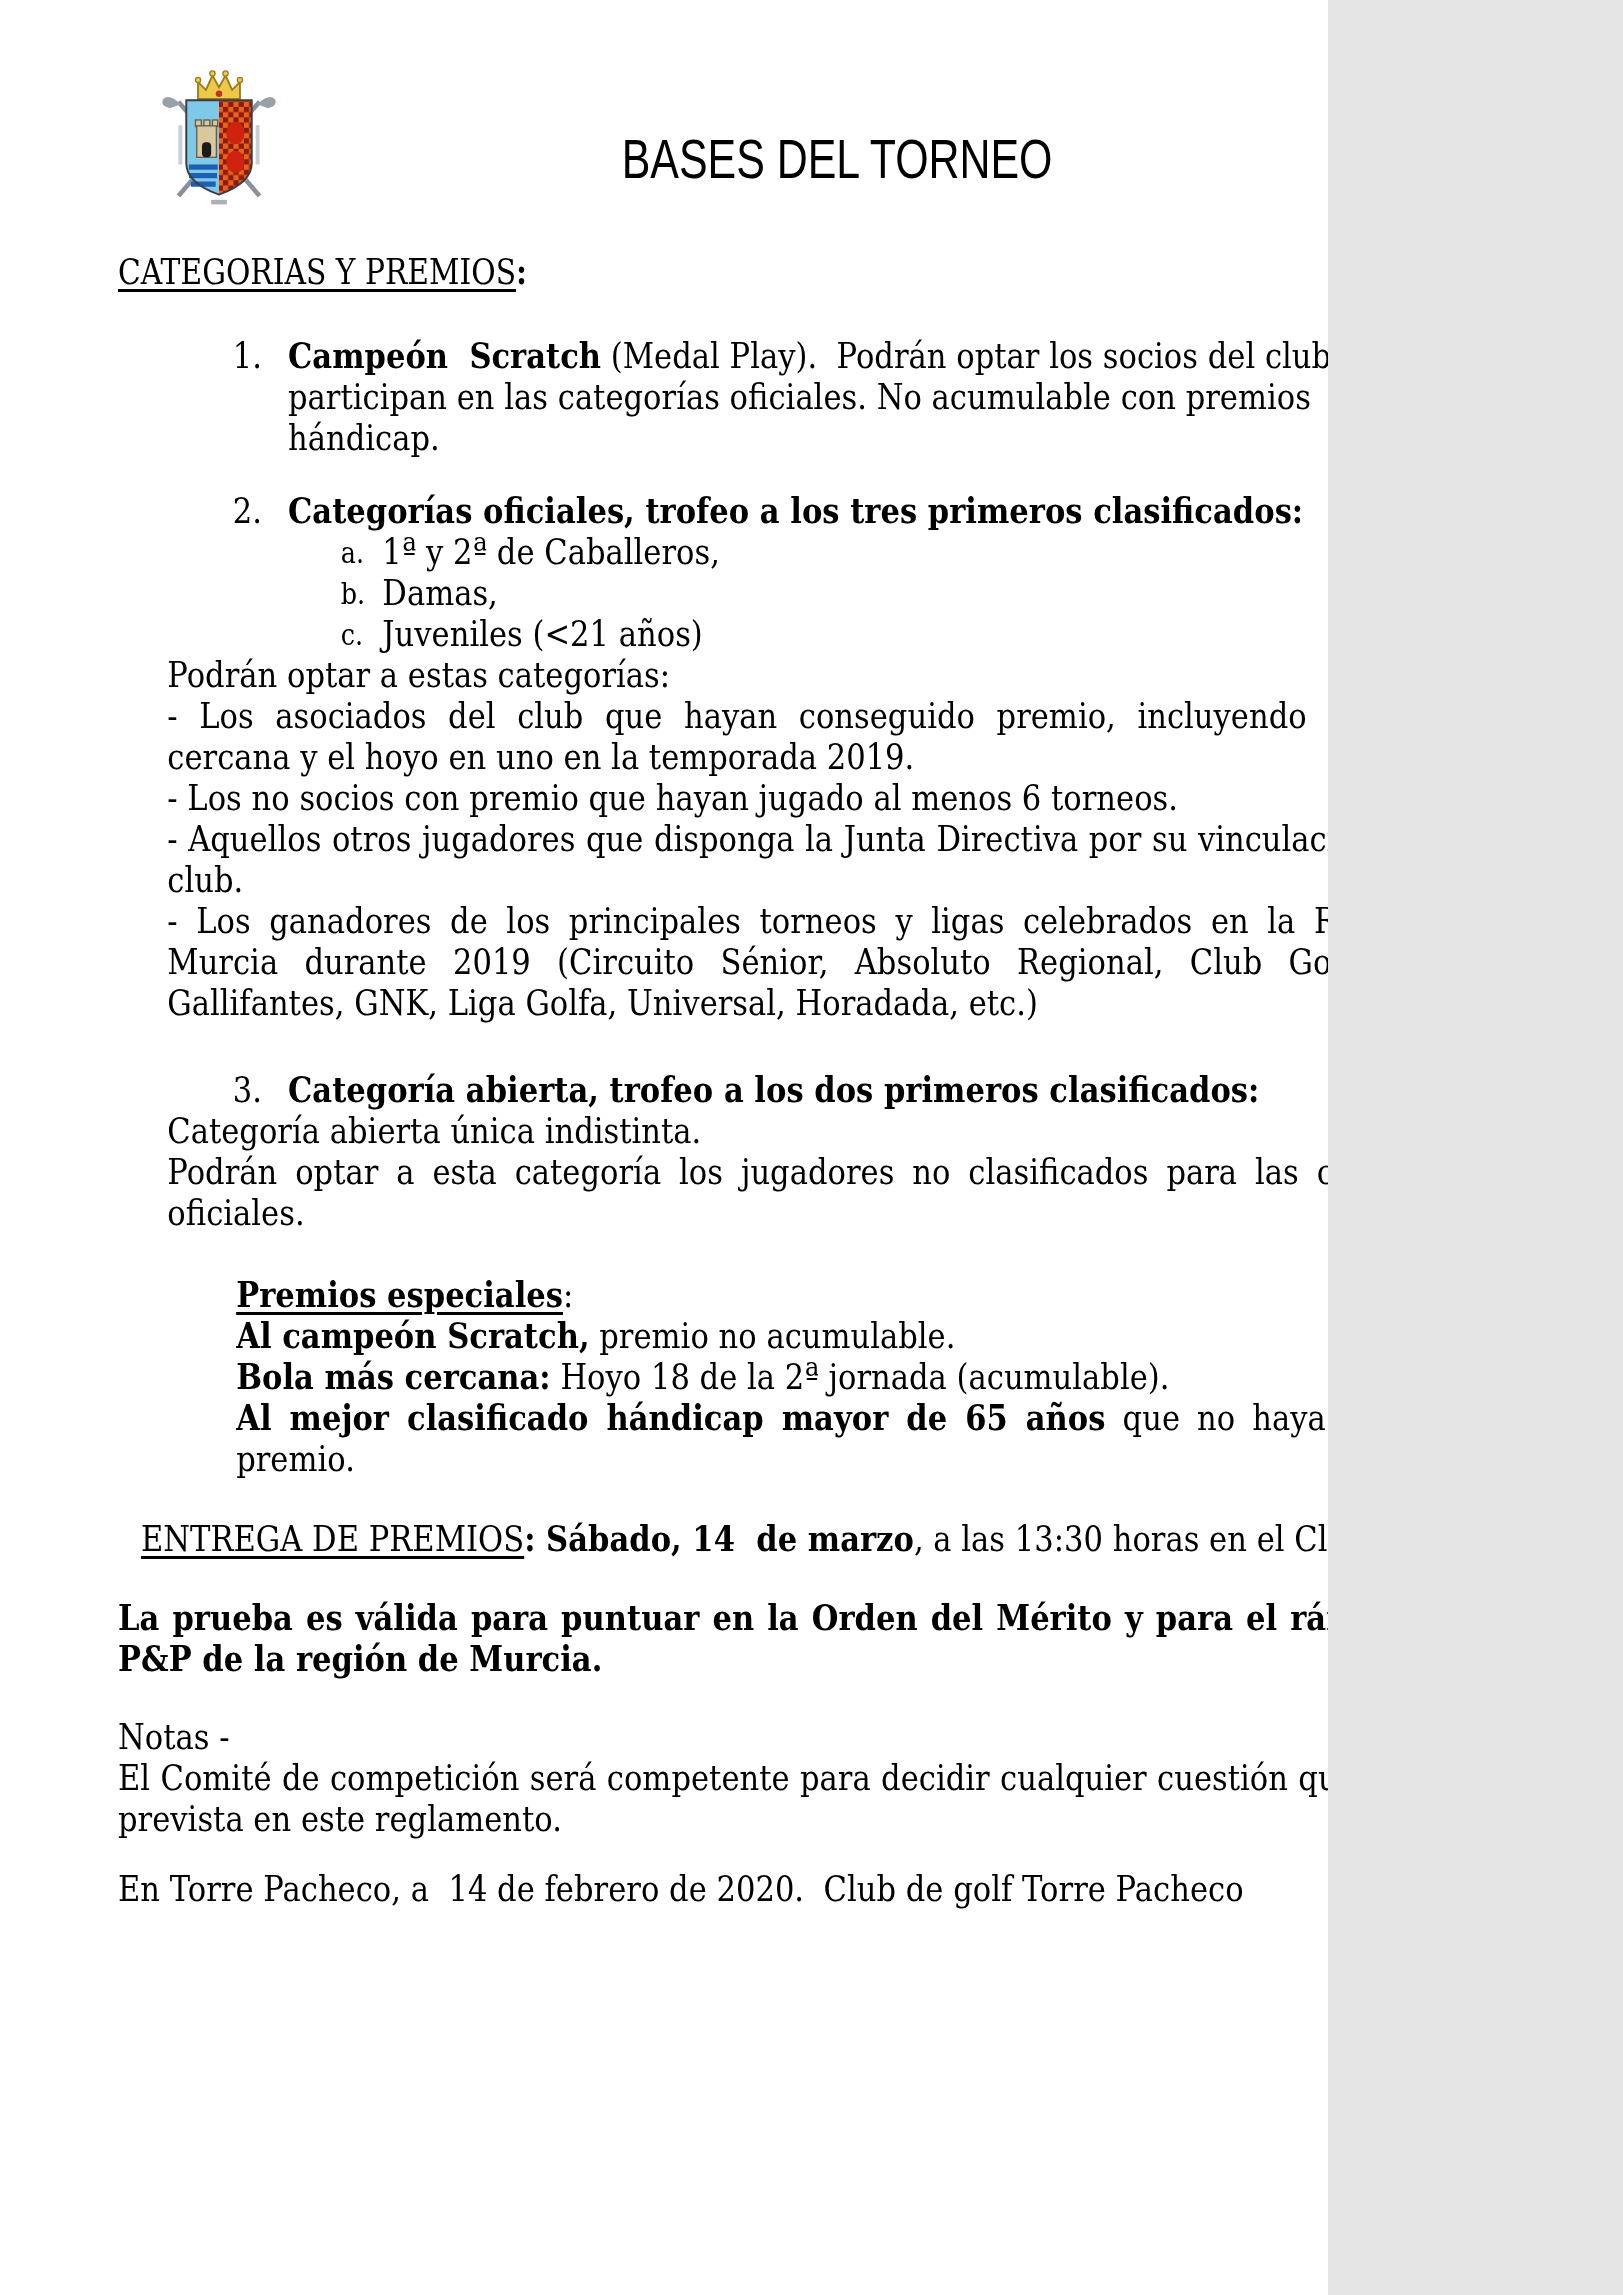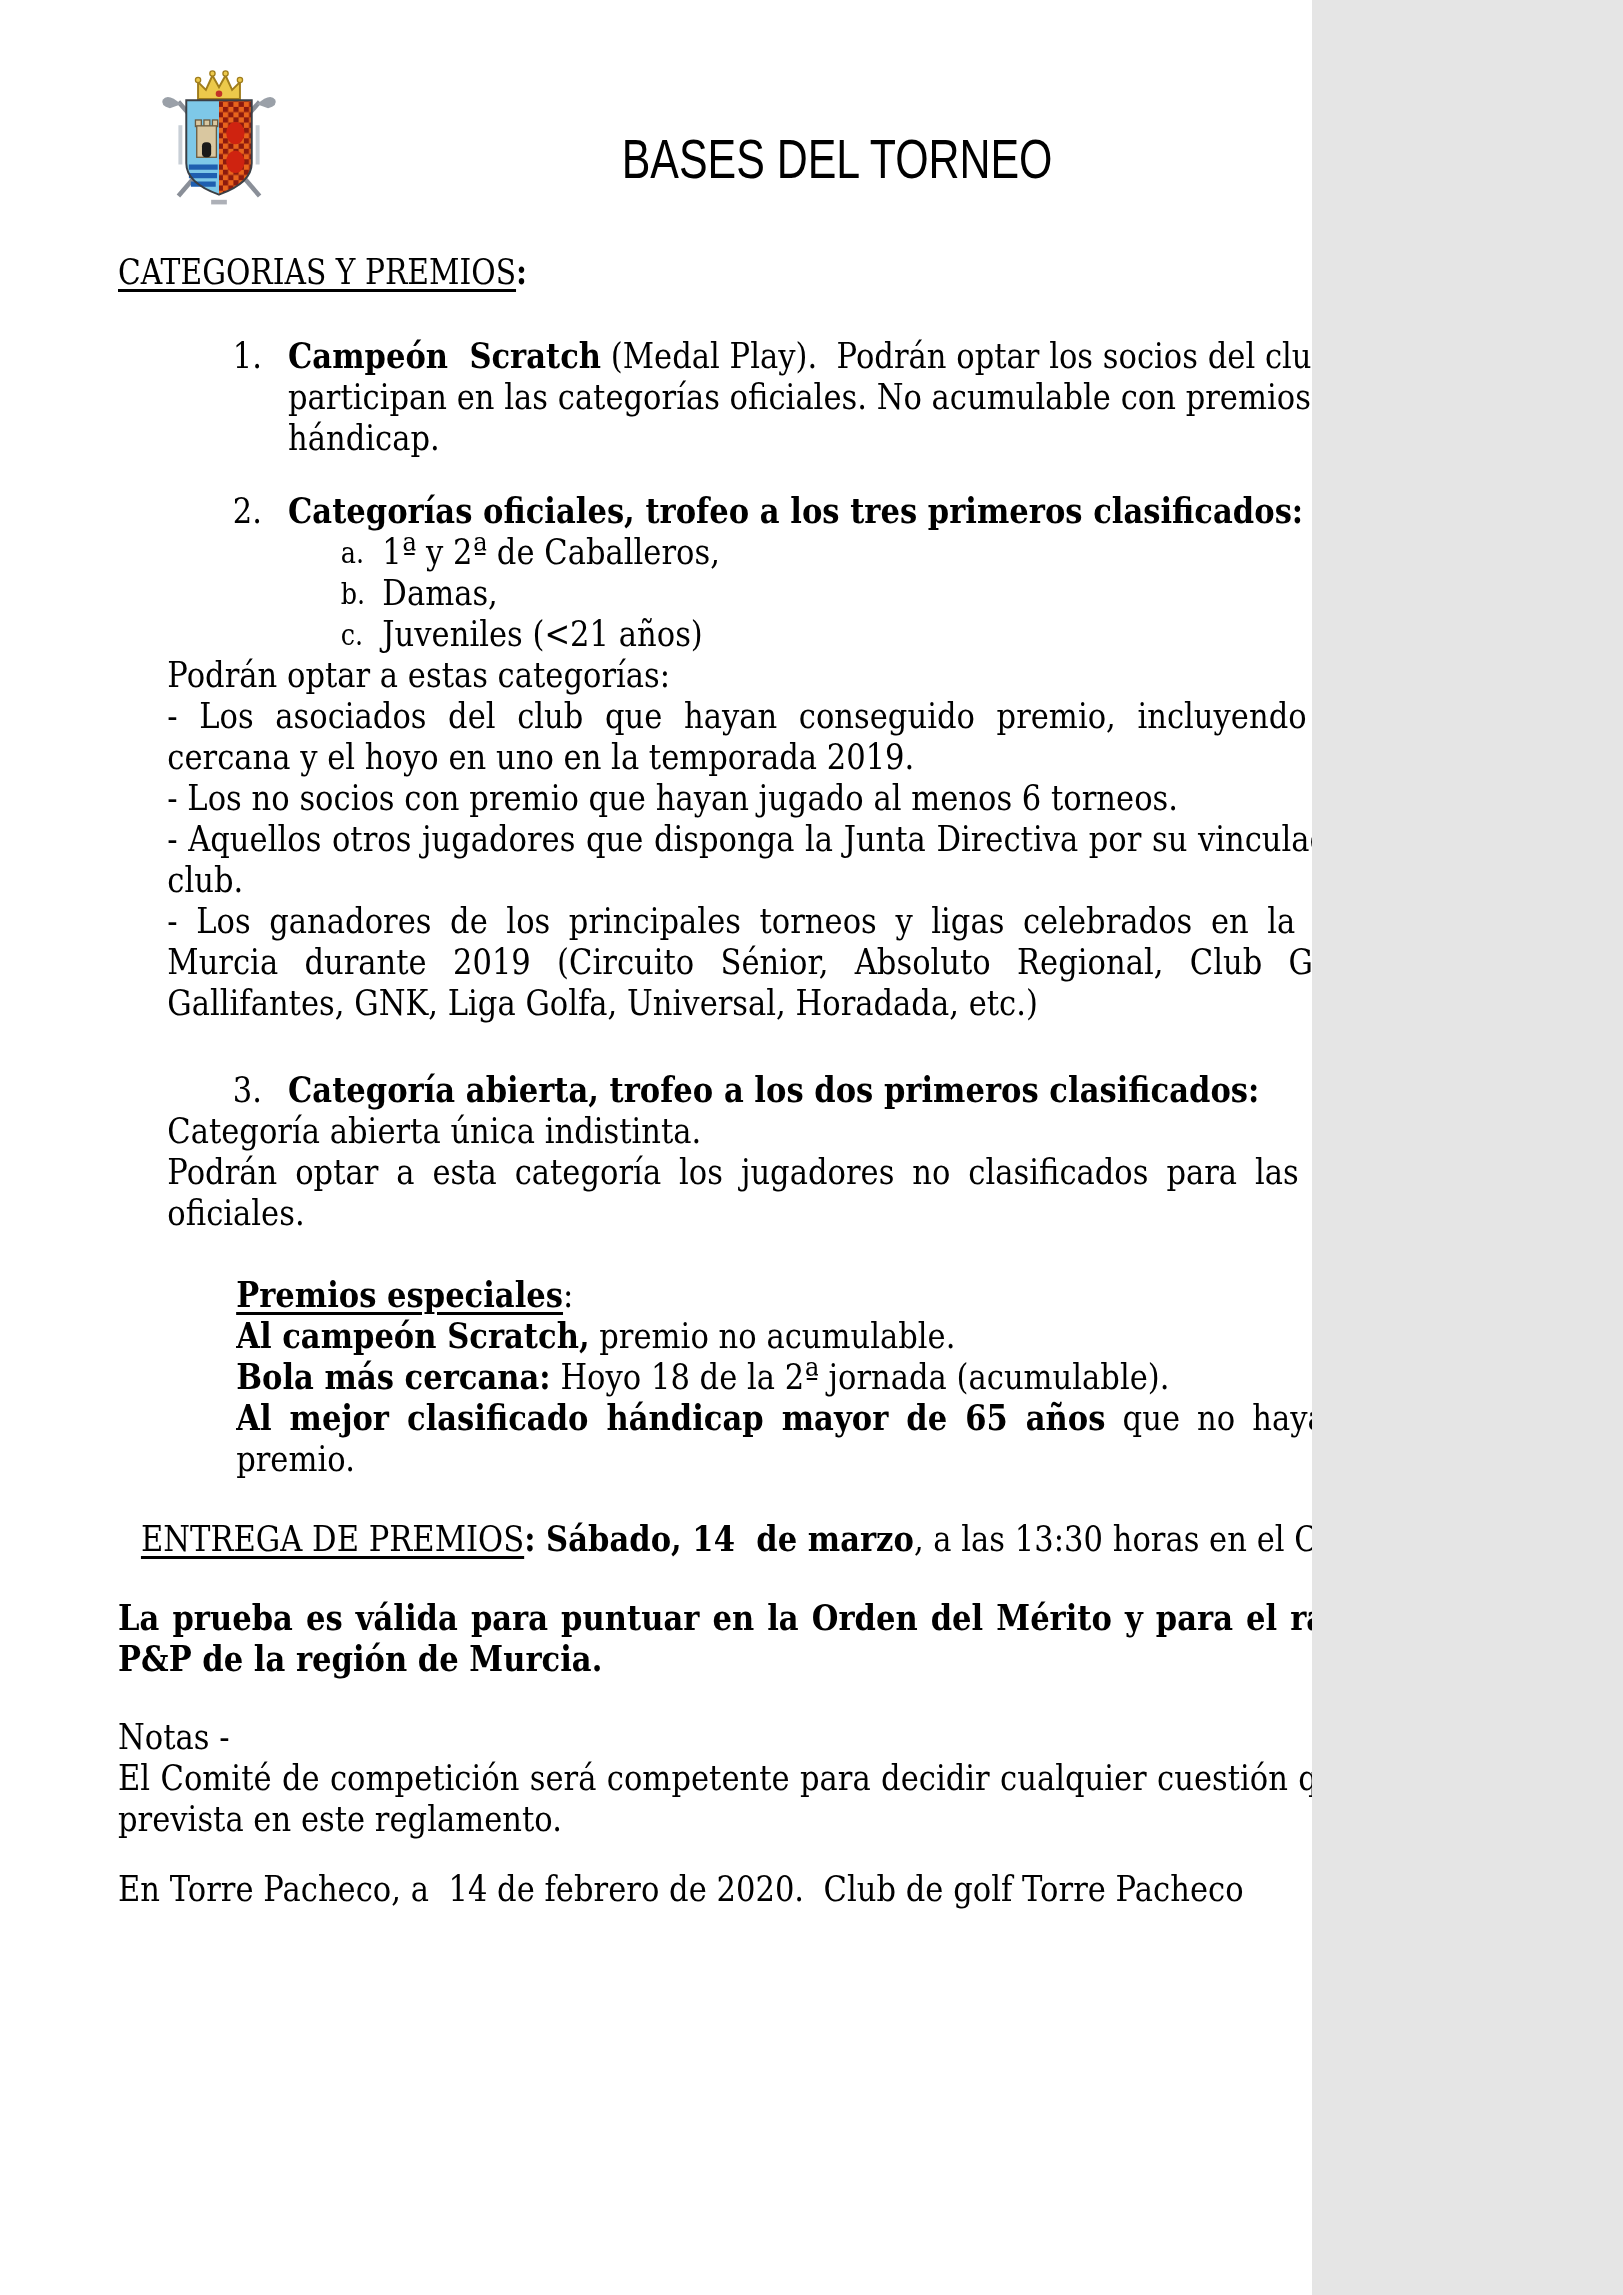--- a/index.html
+++ b/index.html
@@ -1,18 +1,18 @@
 <!DOCTYPE html>
 <html style="font-size:10.5px"><head>
 <meta charset="utf-8">
 <style>
   html,body{margin:0;padding:0;background:#e5e5e5;}
   .page{
     position:relative;width:1312px;height:2295px;background:#ffffff;
-    font-family:"DejaVu Serif", serif;color:#000;overflow:hidden;
+    font-family:"DejaVu Serif", serif;color:#000;overflow:hidden;padding-left:16px;
   }
   
   .crest{position:absolute;top:65px;width:118px;height:144px;}
   .crest.left{left:160px;}
   .crest.right{left:1364px;}
   .title-row{position:absolute;top:130px;left:25.5px;width:1624px;text-align:center;}
   .title-row span{
     display:inline-block;font-family:"Liberation Sans", sans-serif;
     font-size:55px;line-height:59px;transform:scaleX(0.78);transform-origin:50% 50%;
     white-space:nowrap;

